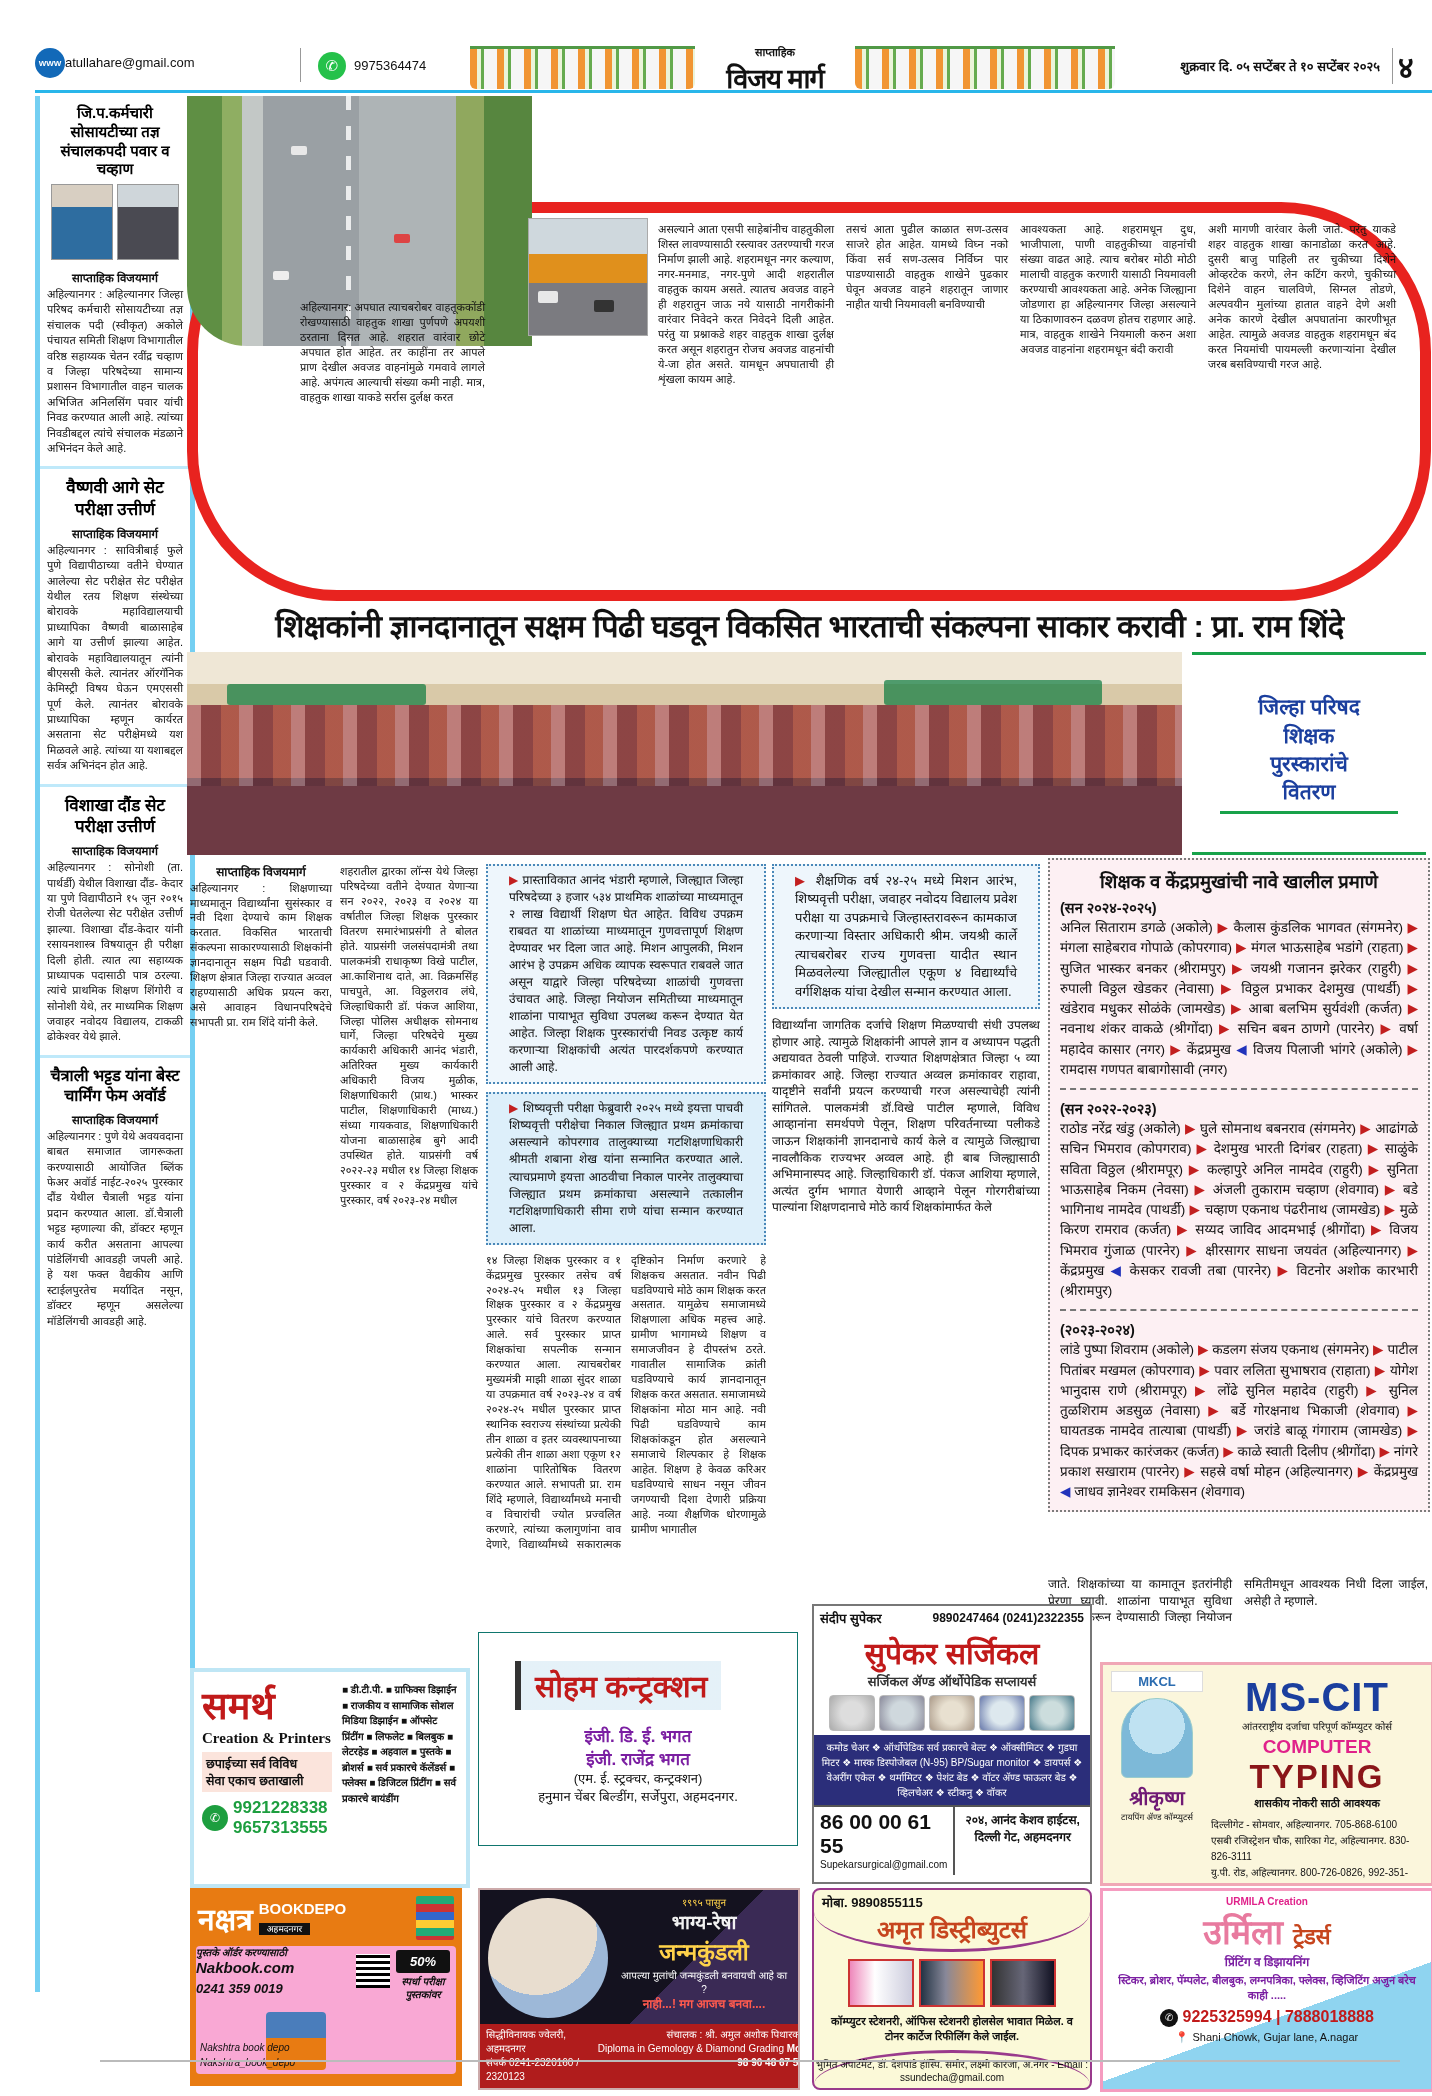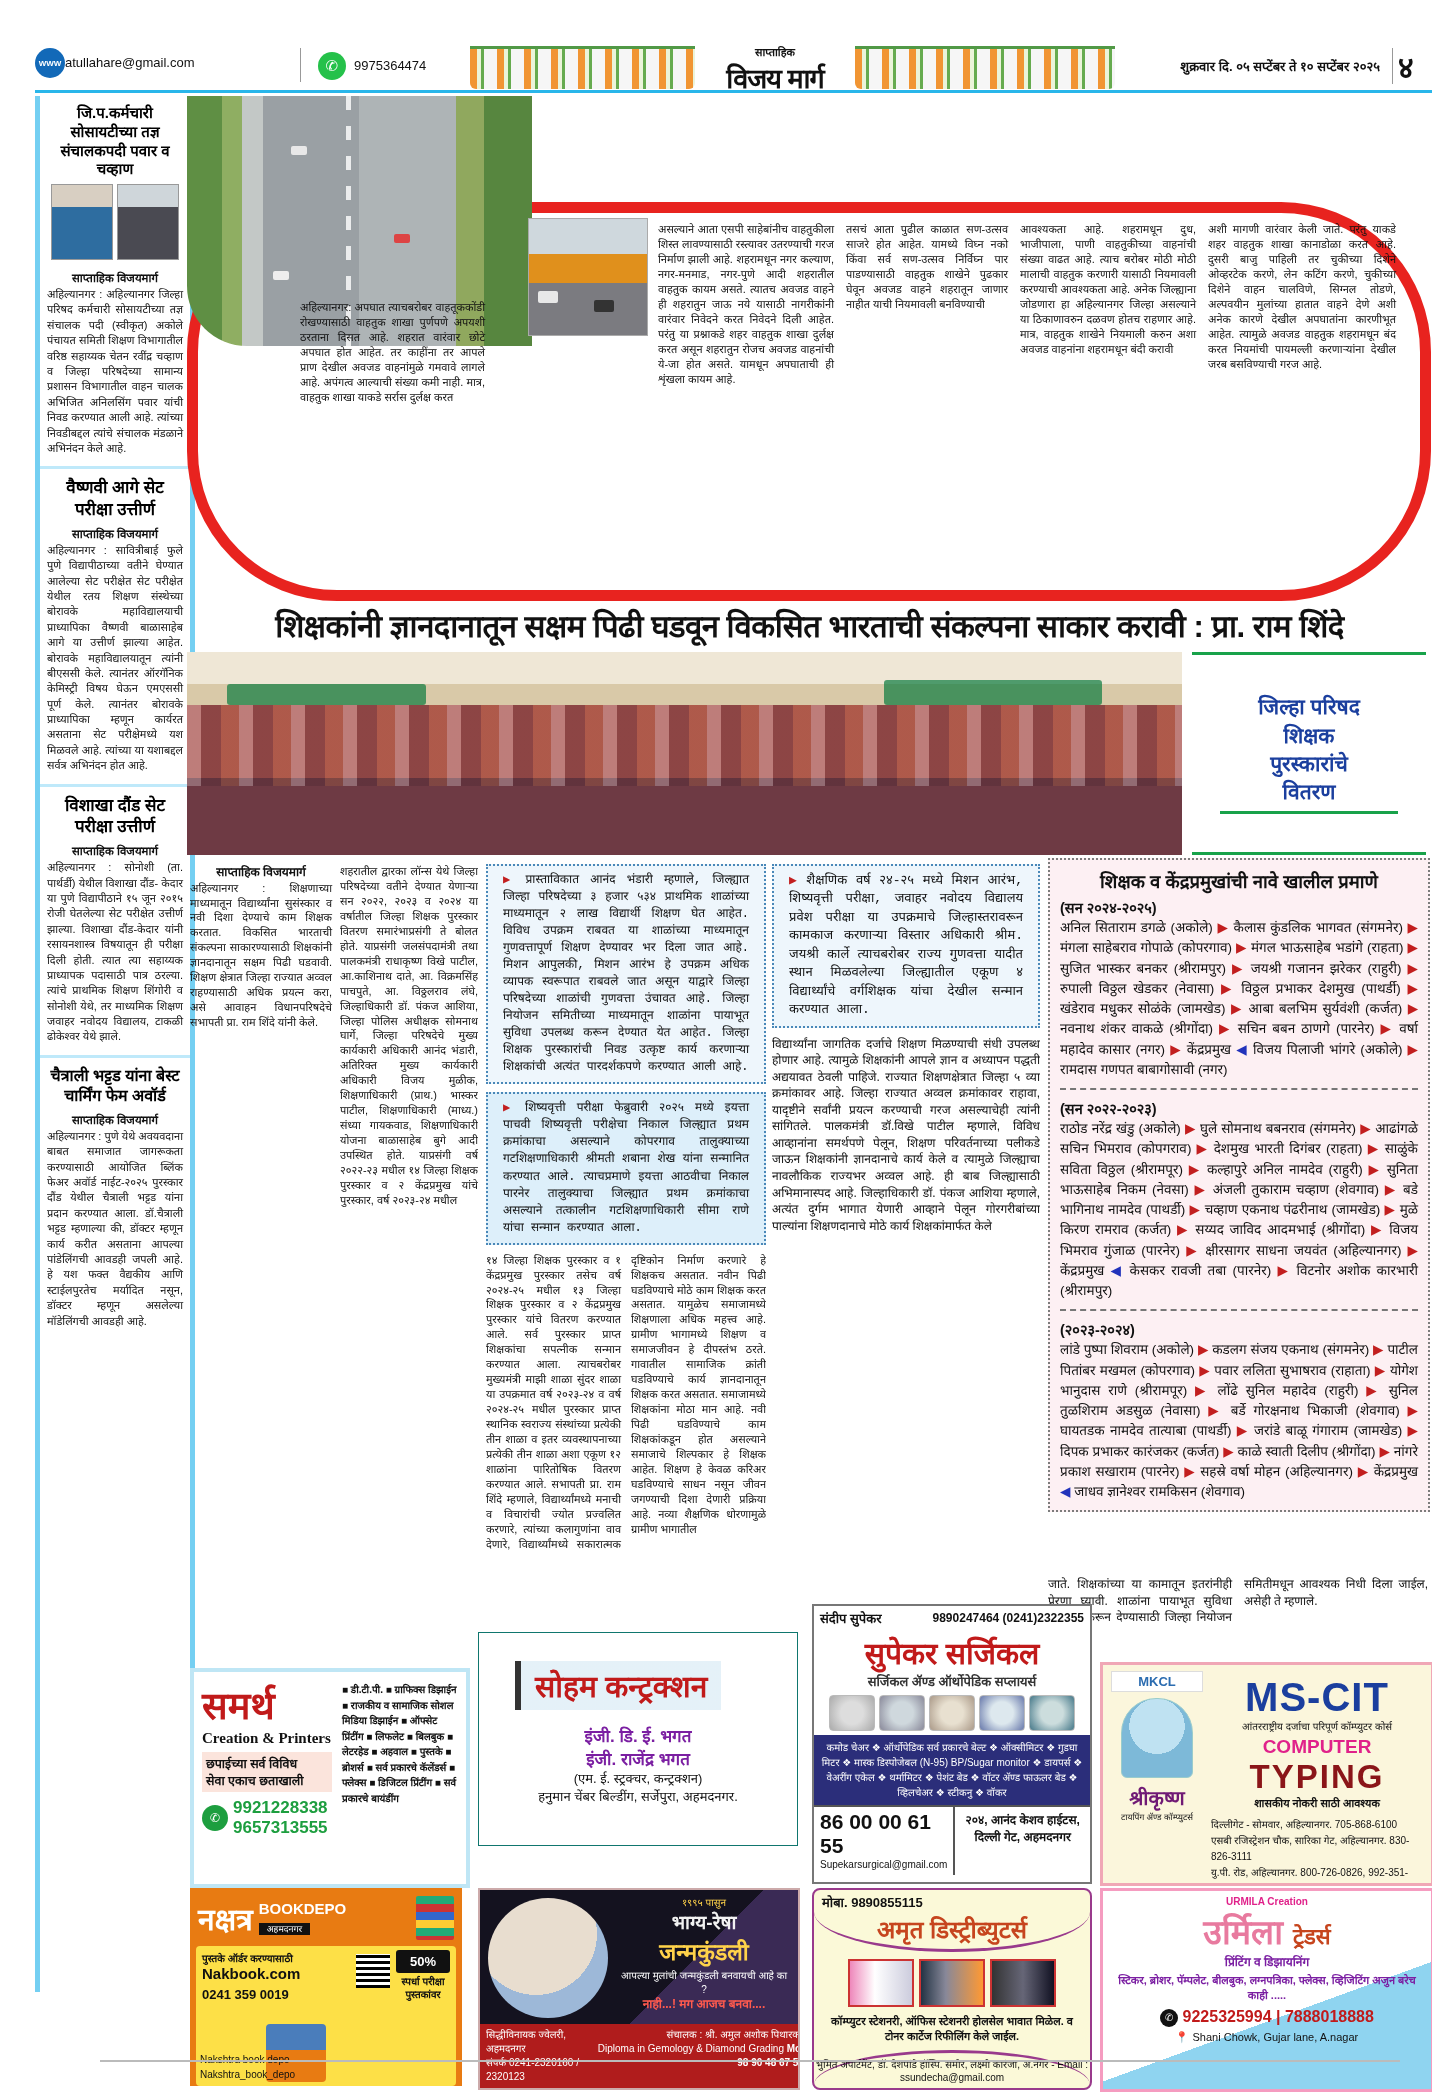--- a/index.html
+++ b/index.html
@@ -27,21 +27,21 @@
   .sb-credit{font-size:11.5px;font-weight:bold;text-align:center;margin:6px 0 2px;}
   .sb-body{font-size:11px;line-height:1.4;text-align:justify;}
   .portrait{width:60px;height:74px;border:1px solid #999;display:inline-block;}
   
   #oval{border:11px solid #e8231f;border-radius:150px;}
   #red-head{background:#e8231f;}
   #red-head .l{font-size:37px;line-height:1.28;font-weight:bold;color:#fff;text-align:center;}
   .photo{background:#ccc;}
   
   #mid-head{font-size:31px;font-weight:bold;text-align:center;letter-spacing:-.5px;}
-  .hl-box{border:2px dotted #4a88b8;background:#eef6fc;padding:6px 15px;font-size:12px;line-height:1.42;text-align:justify;font-family:Liberation Mono, monospace;}
+  .hl-box{border:2px dotted #4a88b8;background:#eef6fc;padding:6px 21px;font-size:12px;line-height:1.42;text-align:justify;}
   .cap-box{border:3px solid #18a24a;background:#fff;}
   .cap-box div{color:#1b3f9e;font-weight:bold;text-align:center;font-size:21px;line-height:1.35;}
   
   #names{background:#fdf0f3;border:2px dotted #7c7c7c;padding:8px 10px;}
   #names .title{font-size:18.5px;font-weight:bold;text-align:center;margin-bottom:2px;}
   #names .yr{font-size:14.5px;font-weight:bold;margin:4px 0 1px;}
   #names .names{font-size:13.5px;line-height:1.5;text-align:justify;}
   .dashsep{border-top:2px dashed #777;margin:8px 0;}
   
   .ad{border:2px solid #999;background:#fff;overflow:hidden;}
@@ -252,21 +252,21 @@
 
   <div class="ad abs" style="left:190px;top:1888px;width:272px;height:198px;background:#e87b12;border:none;">
     <div style="display:flex;align-items:center;gap:6px;padding:8px 8px 0;">
       <span style="font-size:30px;font-weight:bold;color:#fff;">नक्षत्र</span>
       <span>
         <span style="font-size:15px;font-weight:bold;color:#fff;">BOOKDEPO</span><br>
         <span style="background:#111;color:#fff;font-size:9px;padding:1px 8px;">अहमदनगर</span>
       </span>
       <span style="margin-left:auto;width:38px;height:44px;background:repeating-linear-gradient(180deg,#2a7 0 8px,#c33 8px 16px,#36c 16px 24px,#fc3 24px 32px);border-radius:2px;"></span>
     </div>
-    <div style="background:#fde047;margin:6px;padding:6px;height:128px;position:relative;border-radius:4px;">
+    <div style="background:#f9a8d4;margin:6px;height:128px;position:relative;border-radius:4px;font-style:italic;">
       <div class="t10 b">पुस्तके ऑर्डर करण्यासाठी</div>
       <div class="b" style="font-size:15px;">Nakbook.com</div>
       <div class="b t13" style="margin-top:4px;">0241 359 0019</div>
       <div class="abs" style="right:66px;top:8px;"><span class="qr" style="display:inline-block;"></span></div>
       <div class="abs" style="right:6px;top:4px;width:54px;text-align:center;">
         <div style="background:#111;color:#fff;font-size:13px;font-weight:bold;padding:4px 0;border-radius:3px;">
           <span>50%</span>
         </div>
         <div class="t10 b" style="margin-top:2px;">
           <span>स्पर्धा परीक्षा</span>

